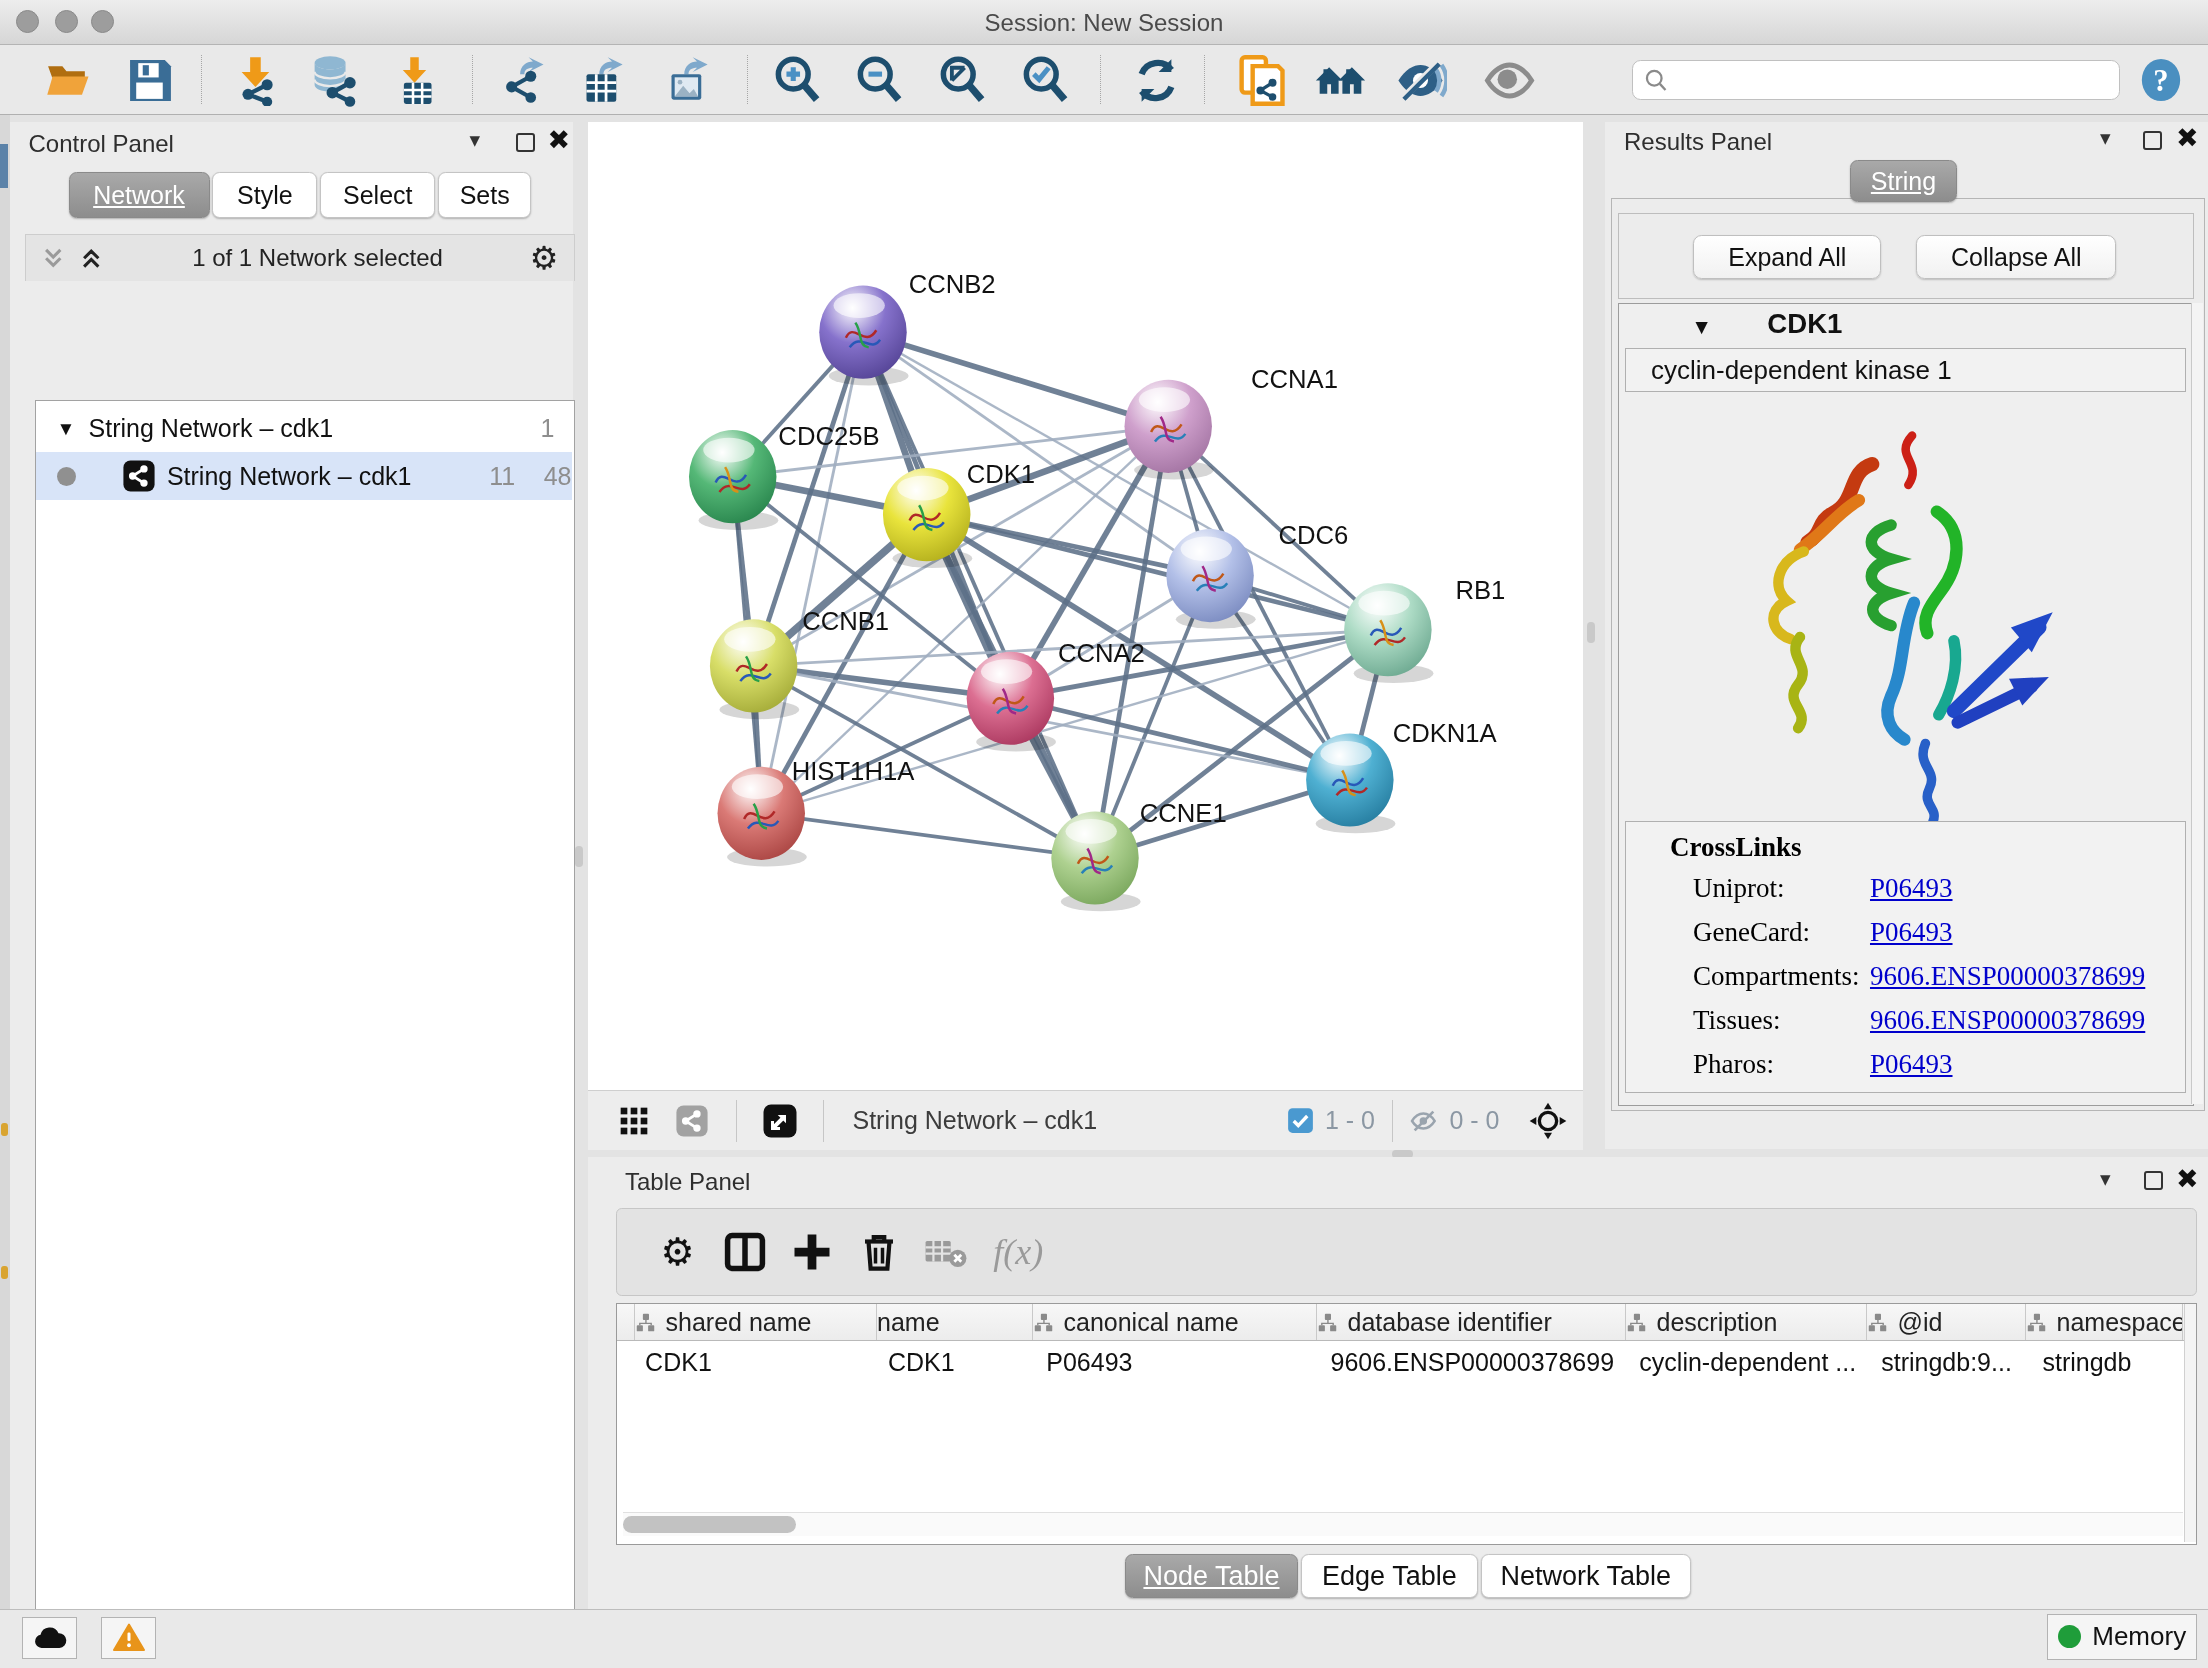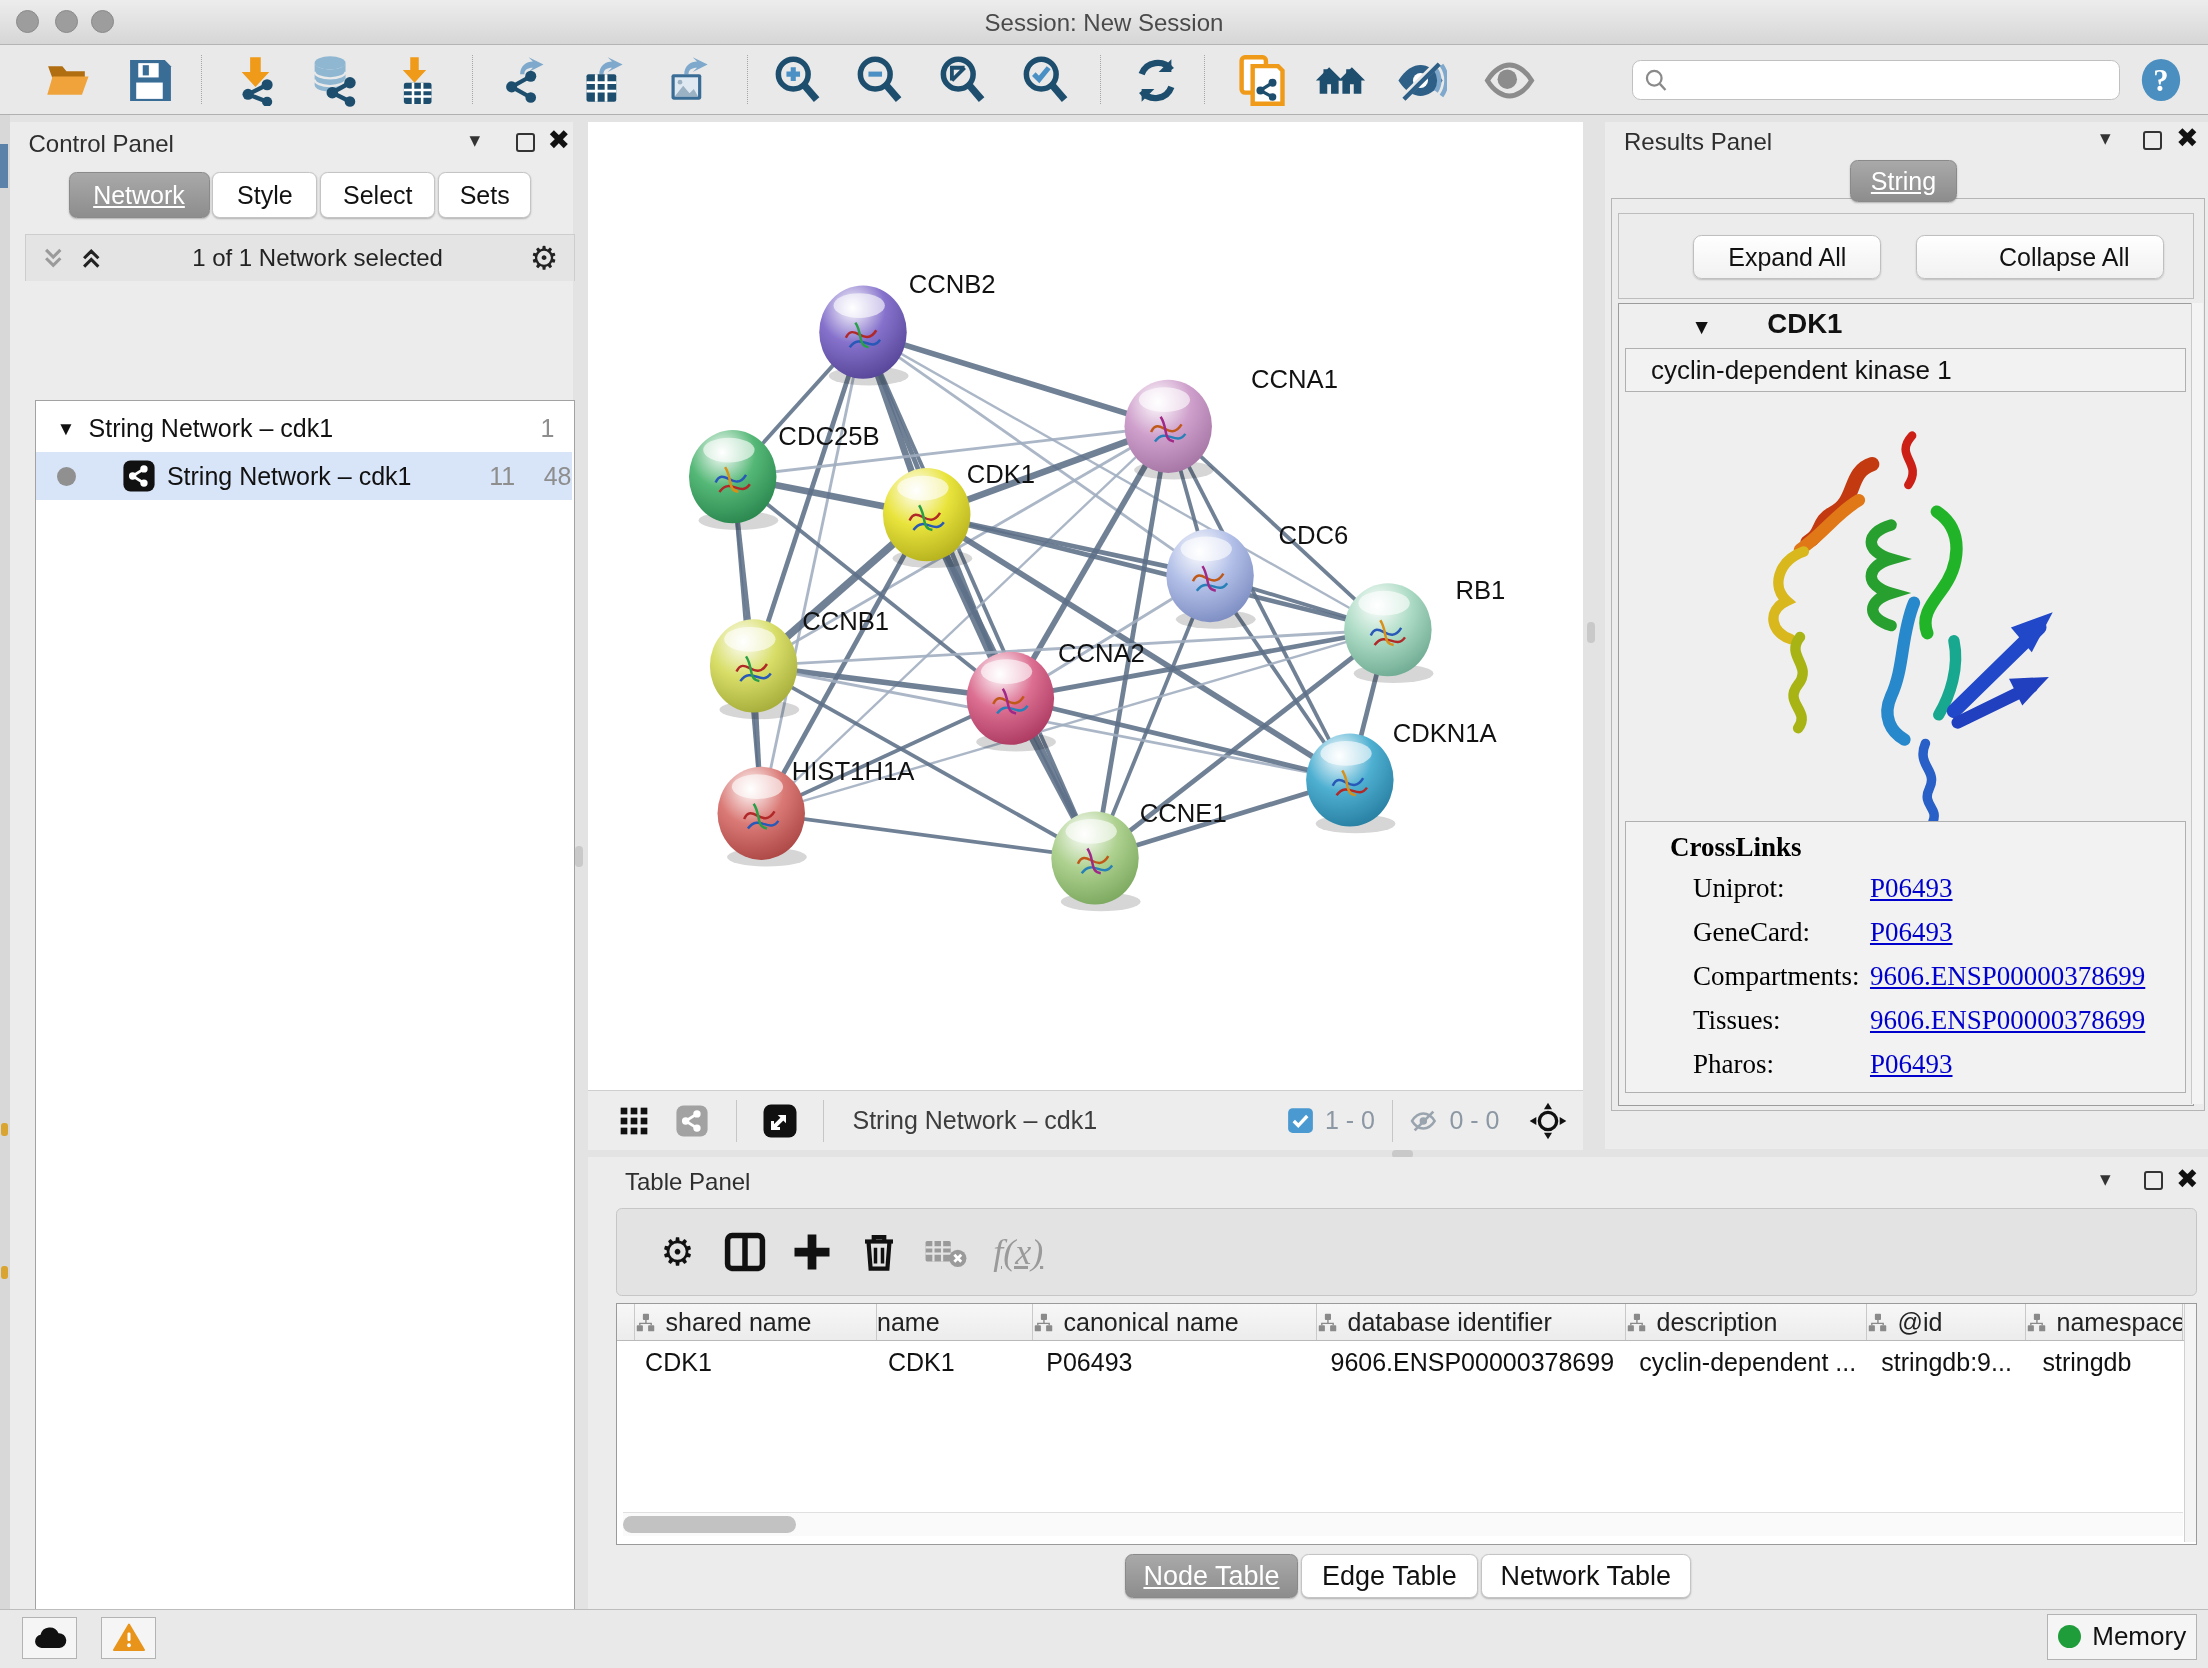--- a/index.html
+++ b/index.html
@@ -599,21 +599,21 @@
     <div class="abs ptitle" style="left:19px;top:5.7px;">Results Panel</div>
     <span class="abs carət" style="left:495px;top:3.8px;">▾</span>
     <span class="abs float-ico" style="left:538px;top:8.6px;"></span>
     <span class="abs close-ico" style="left:571px;top:0px;">✖</span>
 
     <div class="abs rp-box" style="left:5.7px;top:76px;width:592px;height:911px;"></div>
     <div class="abs seg sel" style="left:245px;top:38px;width:105px;height:40px;">String</div>
 
     <div class="abs" style="left:13.3px;top:91px;width:574px;height:84px;background:#ececec;border:1px solid #bdbdbd;">
       <div class="btn abs" style="left:74px;top:21px;width:186px;height:42px;">Expand All</div>
-      <div class="btn abs" style="left:297px;top:21px;width:198px;height:42px;padding-left:48px;">Collapse All</div>
+      <div class="btn abs" style="left:297px;top:21px;width:198px;height:42px;">Collapse All</div>
     </div>
 
     <div class="abs" style="left:13.3px;top:181px;width:574px;height:801px;background:#efefef;border:1.9px solid #9c9c9c;">
       <span class="abs" style="left:72px;top:11.4px;font-size:21px;color:#111;">▼</span>
       <span class="abs" style="left:148px;top:3.8px;font-size:27.6px;font-weight:bold;color:#111;">CDK1</span>
       <div class="abs" style="left:5.7px;top:44px;width:559px;height:42px;background:#f2f2f2;border:1px solid #b0b0b0;display:flex;align-items:center;">
         <span style="margin-left:25px;font-size:26px;color:#111;">cyclin-dependent kinase 1</span>
       </div>
 
       <svg class="abs" style="left:86px;top:105px;" width="380" height="418" viewBox="0 0 400 440">
@@ -701,21 +701,21 @@
             <rect x="1" y="5" width="16" height="13" rx="1"></rect>
           </g>
           <g stroke="#e3e3e3" stroke-width="1.4">
             <path d="M1 9h16M1 13h16M6 5v13M11.5 5v13"></path>
           </g>
           <circle cx="21.5" cy="16" r="5.5" fill="#9a9a9a"></circle>
           <path d="M19.3 13.8l4.4 4.4M23.7 13.8l-4.4 4.4" stroke="#fff" stroke-width="1.8"></path>
         </svg>
       </div>
     <div class="tpi" style="margin-left:5.7px;">
-        <span style="font-size:36px;color:#9a9a9a;font-family:'Liberation Serif',serif;font-style:italic;text-decoration:underline;">f(x)</span>
+        <span style="font-size:36px;color:#9a9a9a;font-family:'Liberation Serif',serif;font-style:italic;">f(x)</span>
       </div>
   </div>
 
   <div class="abs tablebox">
     <div class="thead" id="table-head">
         <div class="th" style="width: 17px;"></div>
         <div class="th" style="width: 241px;">
           <span>
             <svg width="21" height="21" viewBox="0 0 24 24">
               <g fill="#8a8a8a">

